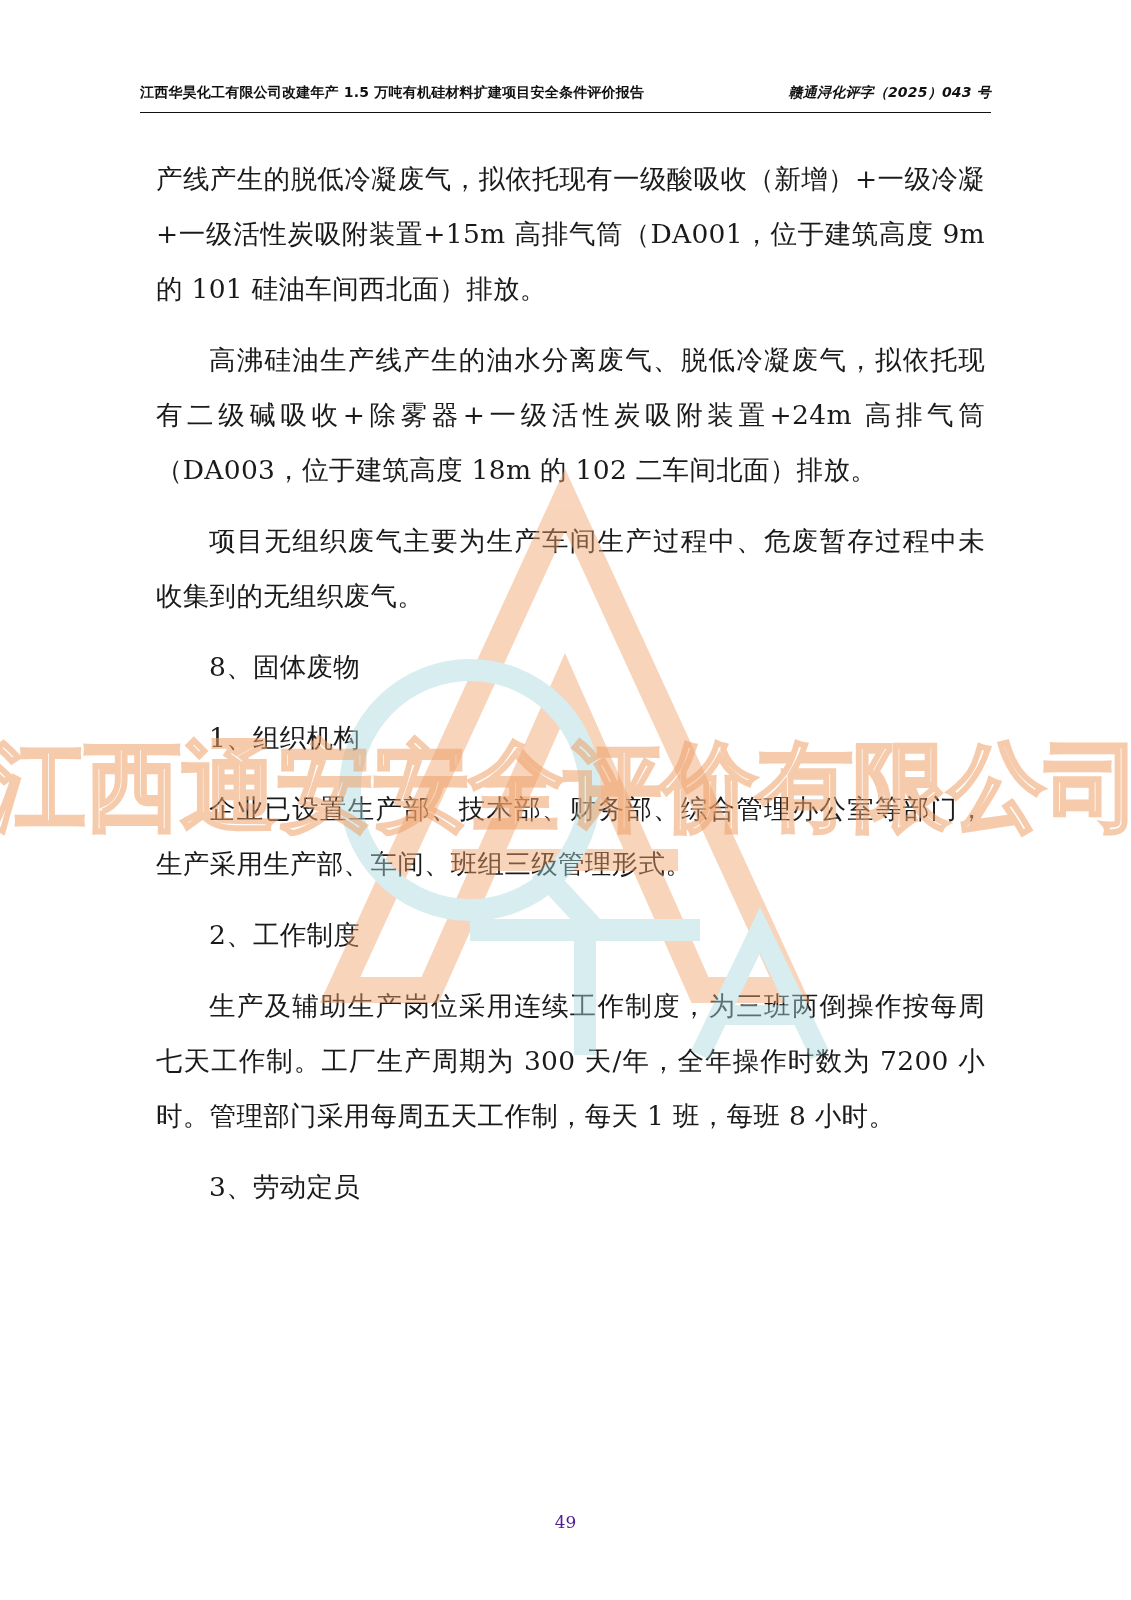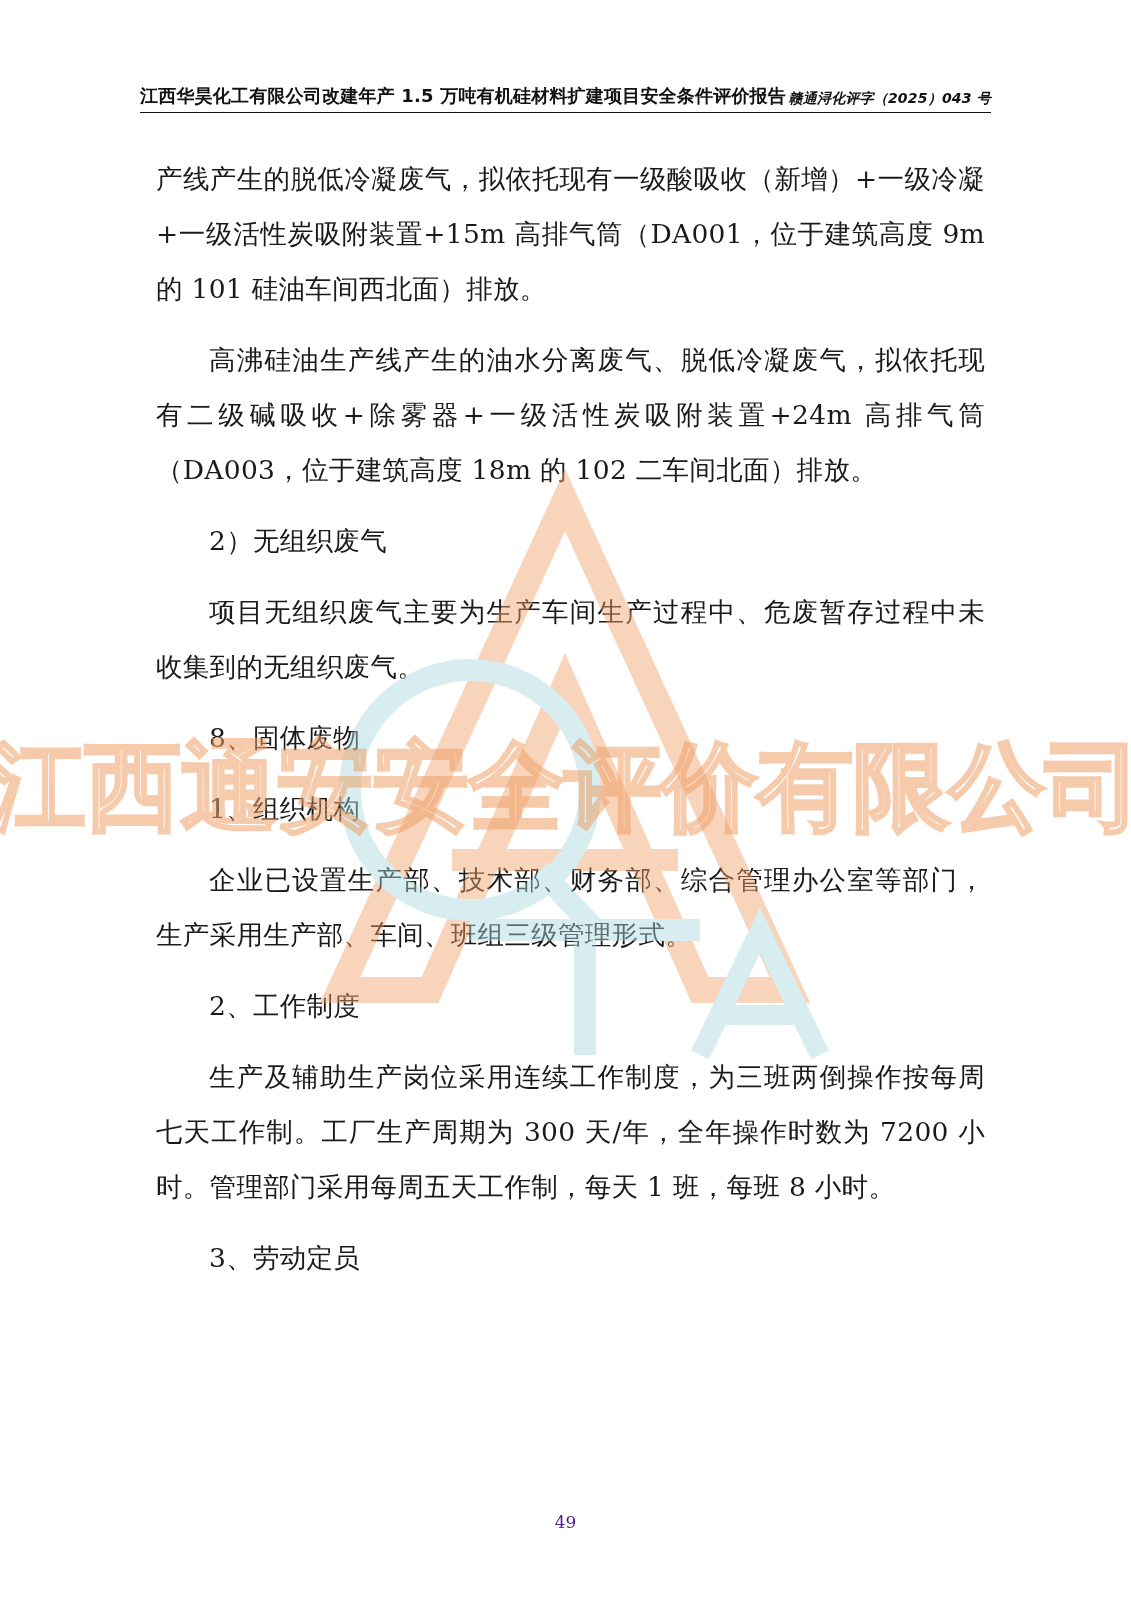--- a/index.html
+++ b/index.html
@@ -35,21 +35,21 @@
     color: #111;
     white-space: nowrap;
   }
   .header-rule {
     position: absolute;
     left: 140px;
     right: 140px;
     top: 112px;
     border-bottom: 1.6px solid #111;
   }
-  .header-left { font-family: "DejaVu Sans", "Liberation Sans", sans-serif; font-size: 18px; }
+  .header-left { font-family: "DejaVu Sans", "Liberation Sans", sans-serif; font-size: 14px; }
   .header-right { font-family: "DejaVu Sans", "Liberation Sans", sans-serif; font-size: 14px; font-style: italic; }
 
   
   .content {
     position: absolute;
     left: 140px;
     right: 130px;
     top: 135px;
     font-size: 26.5px;
     line-height: 55px;
@@ -123,21 +123,20 @@
 
         <path d="M700 625 L760 500 L820 625 M722 585 L798 585" fill="none" stroke="#a8d8dc" stroke-width="20"></path>
       </g>
       <text x="565" y="390" text-anchor="middle" font-family="DejaVu Serif, Liberation Serif, serif" font-size="96" font-weight="bold" fill="none" stroke="#f0a16a" stroke-width="3" opacity="0.55">江西通安安全评价有限公司</text>
     </svg>
   </div>
 
   <div class="content">
     <p class="noindent">产线产生的脱低冷凝废气，拟依托现有一级酸吸收（新增）+一级冷凝+一级活性炭吸附装置+15m 高排气筒（DA001，位于建筑高度 9m 的 101 硅油车间西北面）排放。</p>
     <p>高沸硅油生产线产生的油水分离废气、脱低冷凝废气，拟依托现有二级碱吸收+除雾器+一级活性炭吸附装置+24m 高排气筒（DA003，位于建筑高度 18m 的 102 二车间北面）排放。</p>
-    <p>2）无组织废气</p>
     <p>项目无组织废气主要为生产车间生产过程中、危废暂存过程中未收集到的无组织废气。</p>
     <p>8、固体废物</p>
     <p>1、组织机构</p>
     <p>企业已设置生产部、技术部、财务部、综合管理办公室等部门，生产采用生产部、车间、班组三级管理形式。</p>
     <p>2、工作制度</p>
     <p>生产及辅助生产岗位采用连续工作制度，为三班两倒操作按每周七天工作制。工厂生产周期为 300 天/年，全年操作时数为 7200 小时。管理部门采用每周五天工作制，每天 1 班，每班 8 小时。</p>
     <p>3、劳动定员</p>
 
   </div>
 

